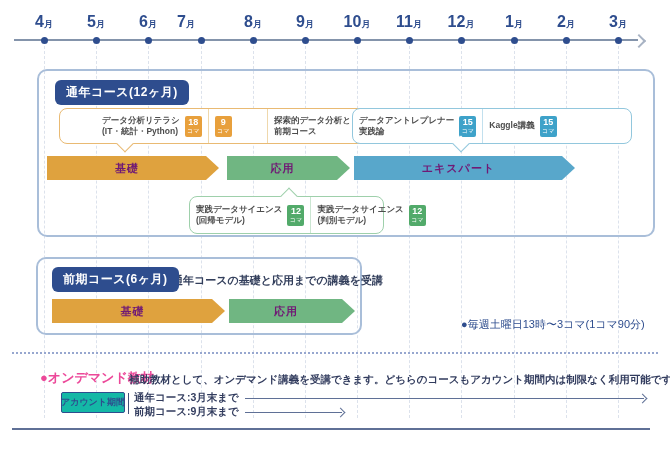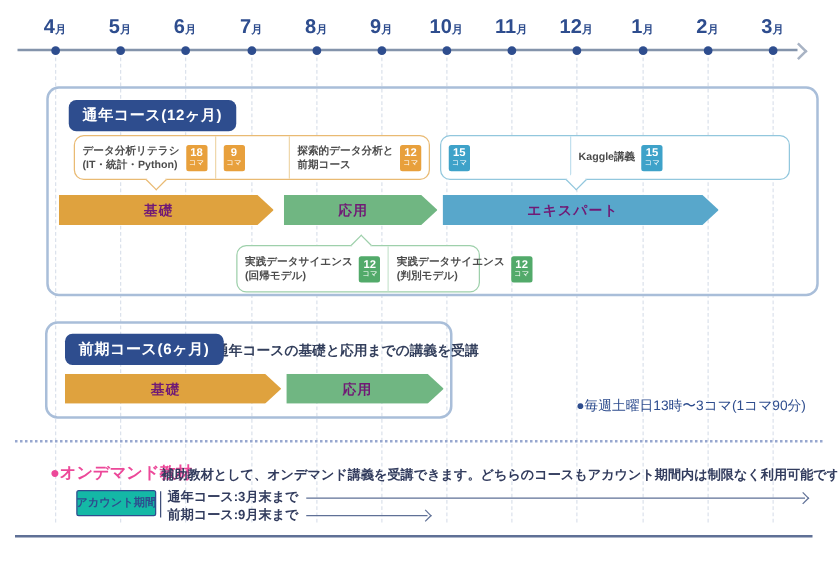--- a/index.html
+++ b/index.html
@@ -15,21 +15,21 @@
   .dot{position:absolute;top:37px;width:7px;height:7px;border-radius:50%;background:#2e4d8e;}
   .grid{position:absolute;top:46px;height:372px;width:0;border-left:1px dashed #dce2ec;}
   
   .panel{position:absolute;border:2px solid #a9bed9;border-radius:10px;}
   .panel.annual{left:37px;top:69px;width:614px;height:164px;}
   .panel.firsthalf{left:36px;top:257px;width:322px;height:74px;text-align:center;}
   .course-badge{position:absolute;background:#2e4d8e;color:#fff;font-size:12px;font-weight:bold;
                 padding:4px 11px;border-radius:6px;letter-spacing:.5px;white-space:nowrap;z-index:3;}
   
   .callout{position:absolute;background:#fff;border-radius:8px;z-index:2;}
-  .callout.or{border:1.5px solid #e9ba73;}
+  .callout.or{border:1.5px solid #e9ba73;padding-left:36px;}
   .callout.bl{border:1.5px solid #92c7dd;}
   .callout.gr{border:1.5px solid #9ed0ab;}
   .ptr-down{position:absolute;bottom:-7px;width:11px;height:11px;background:#fff;transform:rotate(45deg);z-index:3;}
   .ptr-down.or{border-right:1.5px solid #e9ba73;border-bottom:1.5px solid #e9ba73;}
   .ptr-down.bl{border-right:1.5px solid #92c7dd;border-bottom:1.5px solid #92c7dd;}
   .ptr-up{position:absolute;top:-7px;width:11px;height:11px;background:#fff;transform:rotate(45deg);z-index:3;}
   .ptr-up.gr{border-left:1.5px solid #9ed0ab;border-top:1.5px solid #9ed0ab;}
   .mods{display:flex;height:100%;align-items:stretch;}
   .mod{display:flex;align-items:center;gap:5px;padding:0 6px;box-sizing:border-box;}
   .mod.sep-or{border-left:1px solid #efd8ac;}
@@ -81,21 +81,21 @@
   <div class="grid" style="left:514px"></div>
   <div class="grid" style="left:566px"></div>
   <div class="grid" style="left:618px"></div>
 
   <div class="tl-line"></div>
   <div class="tl-head"></div>
 
   <div class="month" style="left:44px"><span class="mnum">4</span><span class="msuf">月</span></div>
   <div class="month" style="left:96px"><span class="mnum">5</span><span class="msuf">月</span></div>
   <div class="month" style="left:148px"><span class="mnum">6</span><span class="msuf">月</span></div>
-  <div class="month" style="left:201px"><span class="mnum">7</span><span class="msuf">月</span></div>
+  <div class="month" style="left:186px"><span class="mnum">7</span><span class="msuf">月</span></div>
   <div class="month" style="left:253px"><span class="mnum">8</span><span class="msuf">月</span></div>
   <div class="month" style="left:305px"><span class="mnum">9</span><span class="msuf">月</span></div>
   <div class="month" style="left:357px"><span class="mnum">10</span><span class="msuf">月</span></div>
   <div class="month" style="left:409px"><span class="mnum">11</span><span class="msuf">月</span></div>
   <div class="month" style="left:461px"><span class="mnum">12</span><span class="msuf">月</span></div>
   <div class="month" style="left:514px"><span class="mnum">1</span><span class="msuf">月</span></div>
   <div class="month" style="left:566px"><span class="mnum">2</span><span class="msuf">月</span></div>
   <div class="month" style="left:618px"><span class="mnum">3</span><span class="msuf">月</span></div>
 
   <div class="dot" style="left:41px"></div>
@@ -142,20 +142,24 @@
               <span class="u">コマ</span>
             </div>
         </div>
       </div>
       <div class="ptr-down or" style="left:59px"></div>
     </div>
 
     <div class="callout bl" style="left:313px;top:37px;width:278px;height:34px">
       <div class="mods">
         <div class="mod" style="flex-basis:37%">
+          <div class="mlabel">
+              <span>データアントレプレナー</span>
+              <span>実践論</span>
+            </div>
           <div class="koma k-bl">
               <span class="n">15</span>
               <span class="u">コマ</span>
             </div>
         </div>
         <div class="mod sep-bl" style="flex-basis:26%">
           <div class="mlabel">
               <span>Kaggle講義</span>
             </div>
           <div class="koma k-bl">

